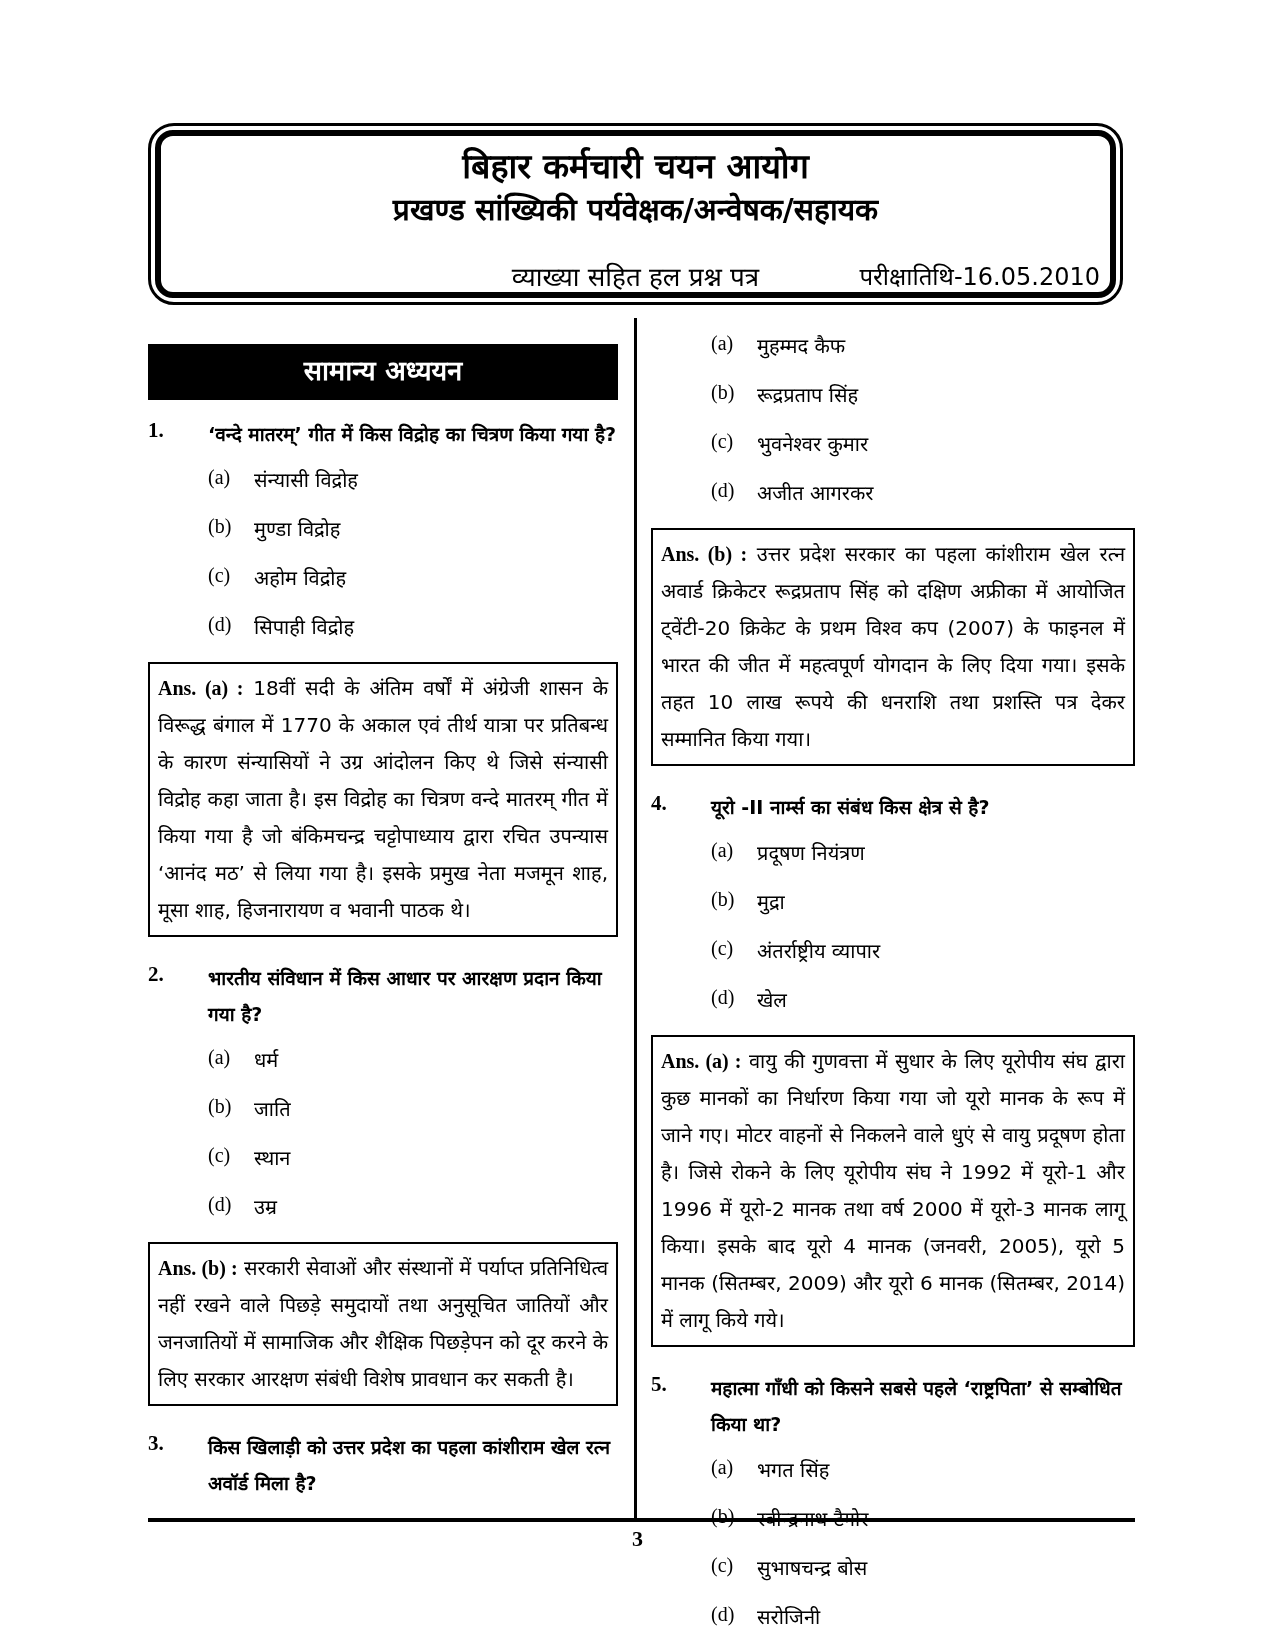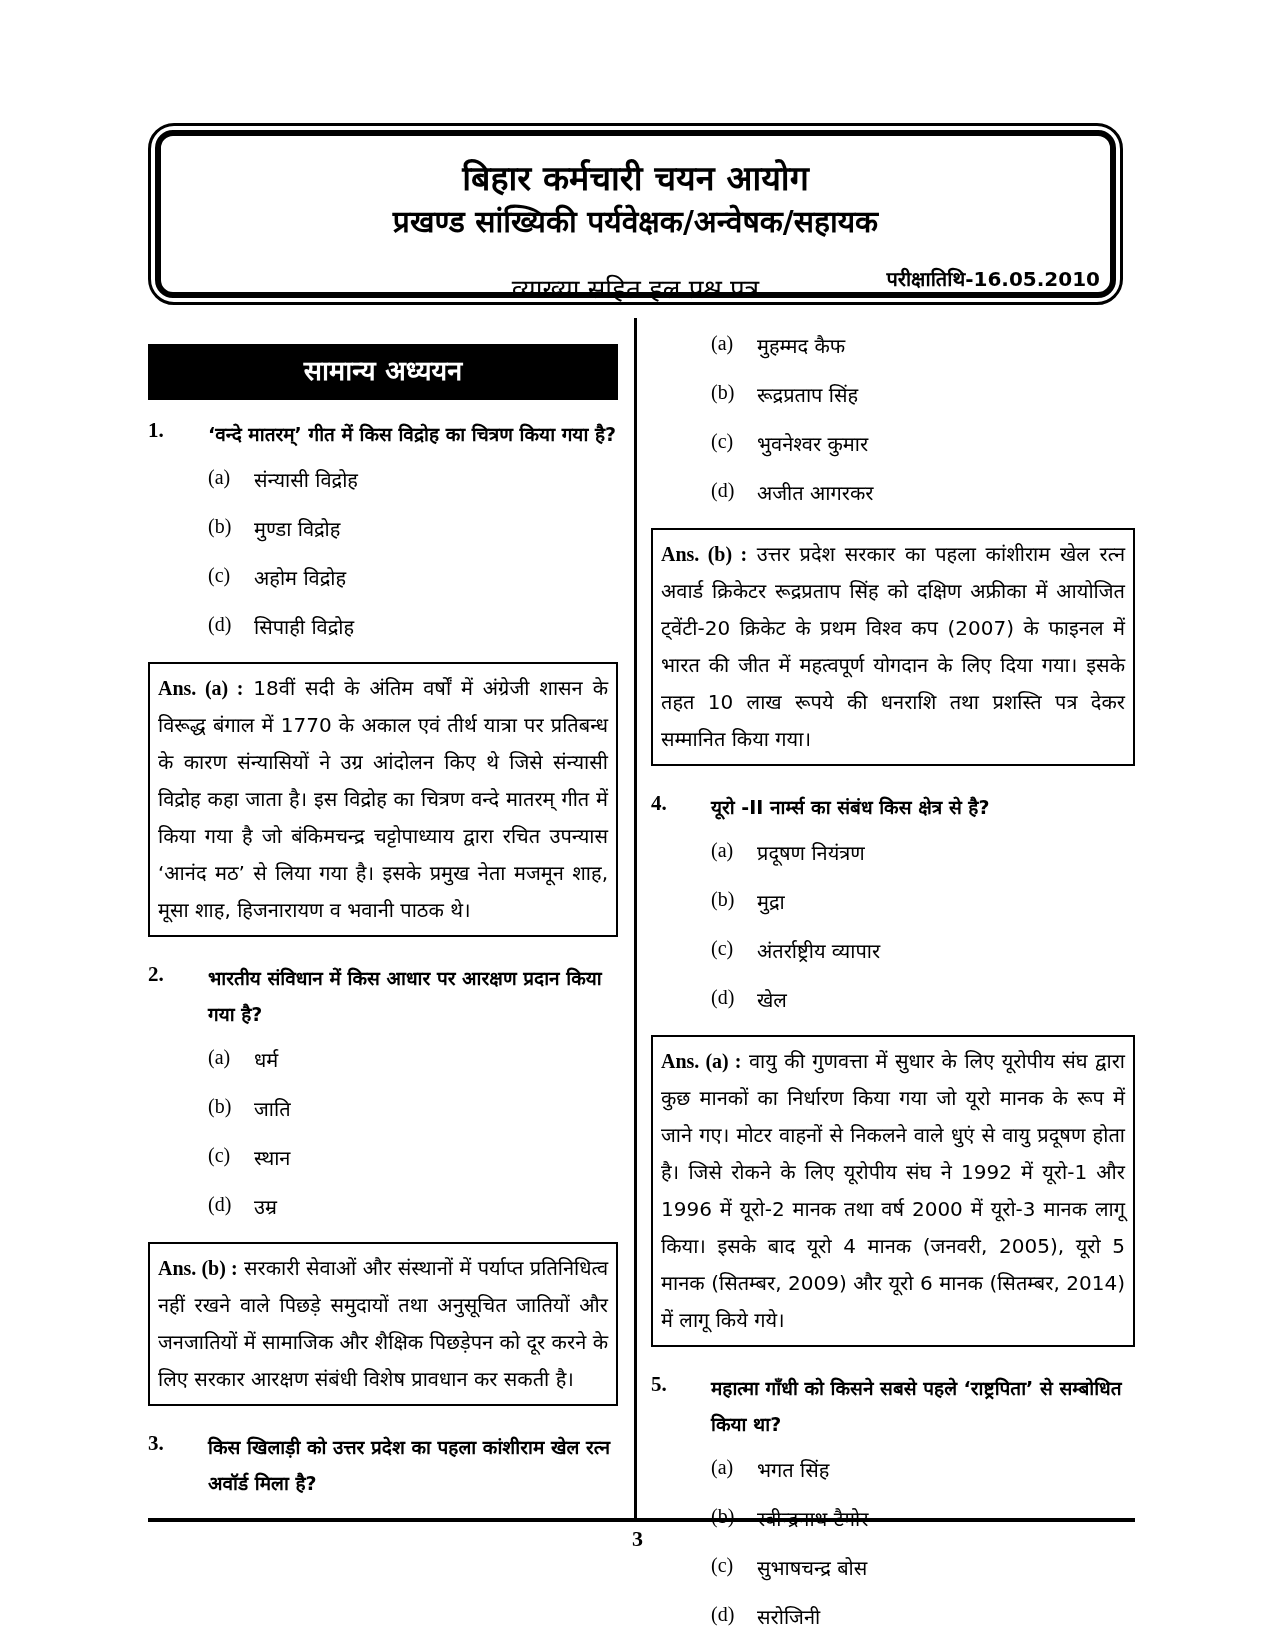--- a/index.html
+++ b/index.html
@@ -11,28 +11,28 @@
   }
   
   .header-box {
     position:absolute; left:148px; top:123px; width:975px; height:182px;
     border:3px solid #000; border-radius:26px; box-sizing:border-box; padding:4px;
     background:#fff;
   }
   .header-inner {
     width:100%; height:100%; box-sizing:border-box;
     border:6px solid #000; border-radius:18px;
-    text-align:center; position:relative; padding-top:20px;
+    text-align:center; position:relative; padding-top:8px;
   }
   .title1 { font-size:34px; font-weight:bold; line-height:1.35; }
   .title2 { font-size:30px; font-weight:bold; line-height:1.3; }
   .title3 { font-size:26px; font-weight:normal; line-height:1.3;margin-top:32px; }
   .exam-date {
     position:absolute; right:10px; bottom:0px;
-    font-size:20px; font-weight:bold;
+    font-size:24px; font-weight:normal;
   }
   
   .content {
     position:absolute; left:148px; top:318px; width:987px; height:1200px;
     display:flex; align-items:stretch;
   }
   .col { box-sizing:border-box; }
   .col-left  { width:486px; padding-right:16px; }
   .divider   { width:3px; background:#000; }
   .col-right { width:498px; padding-left:14px; }

